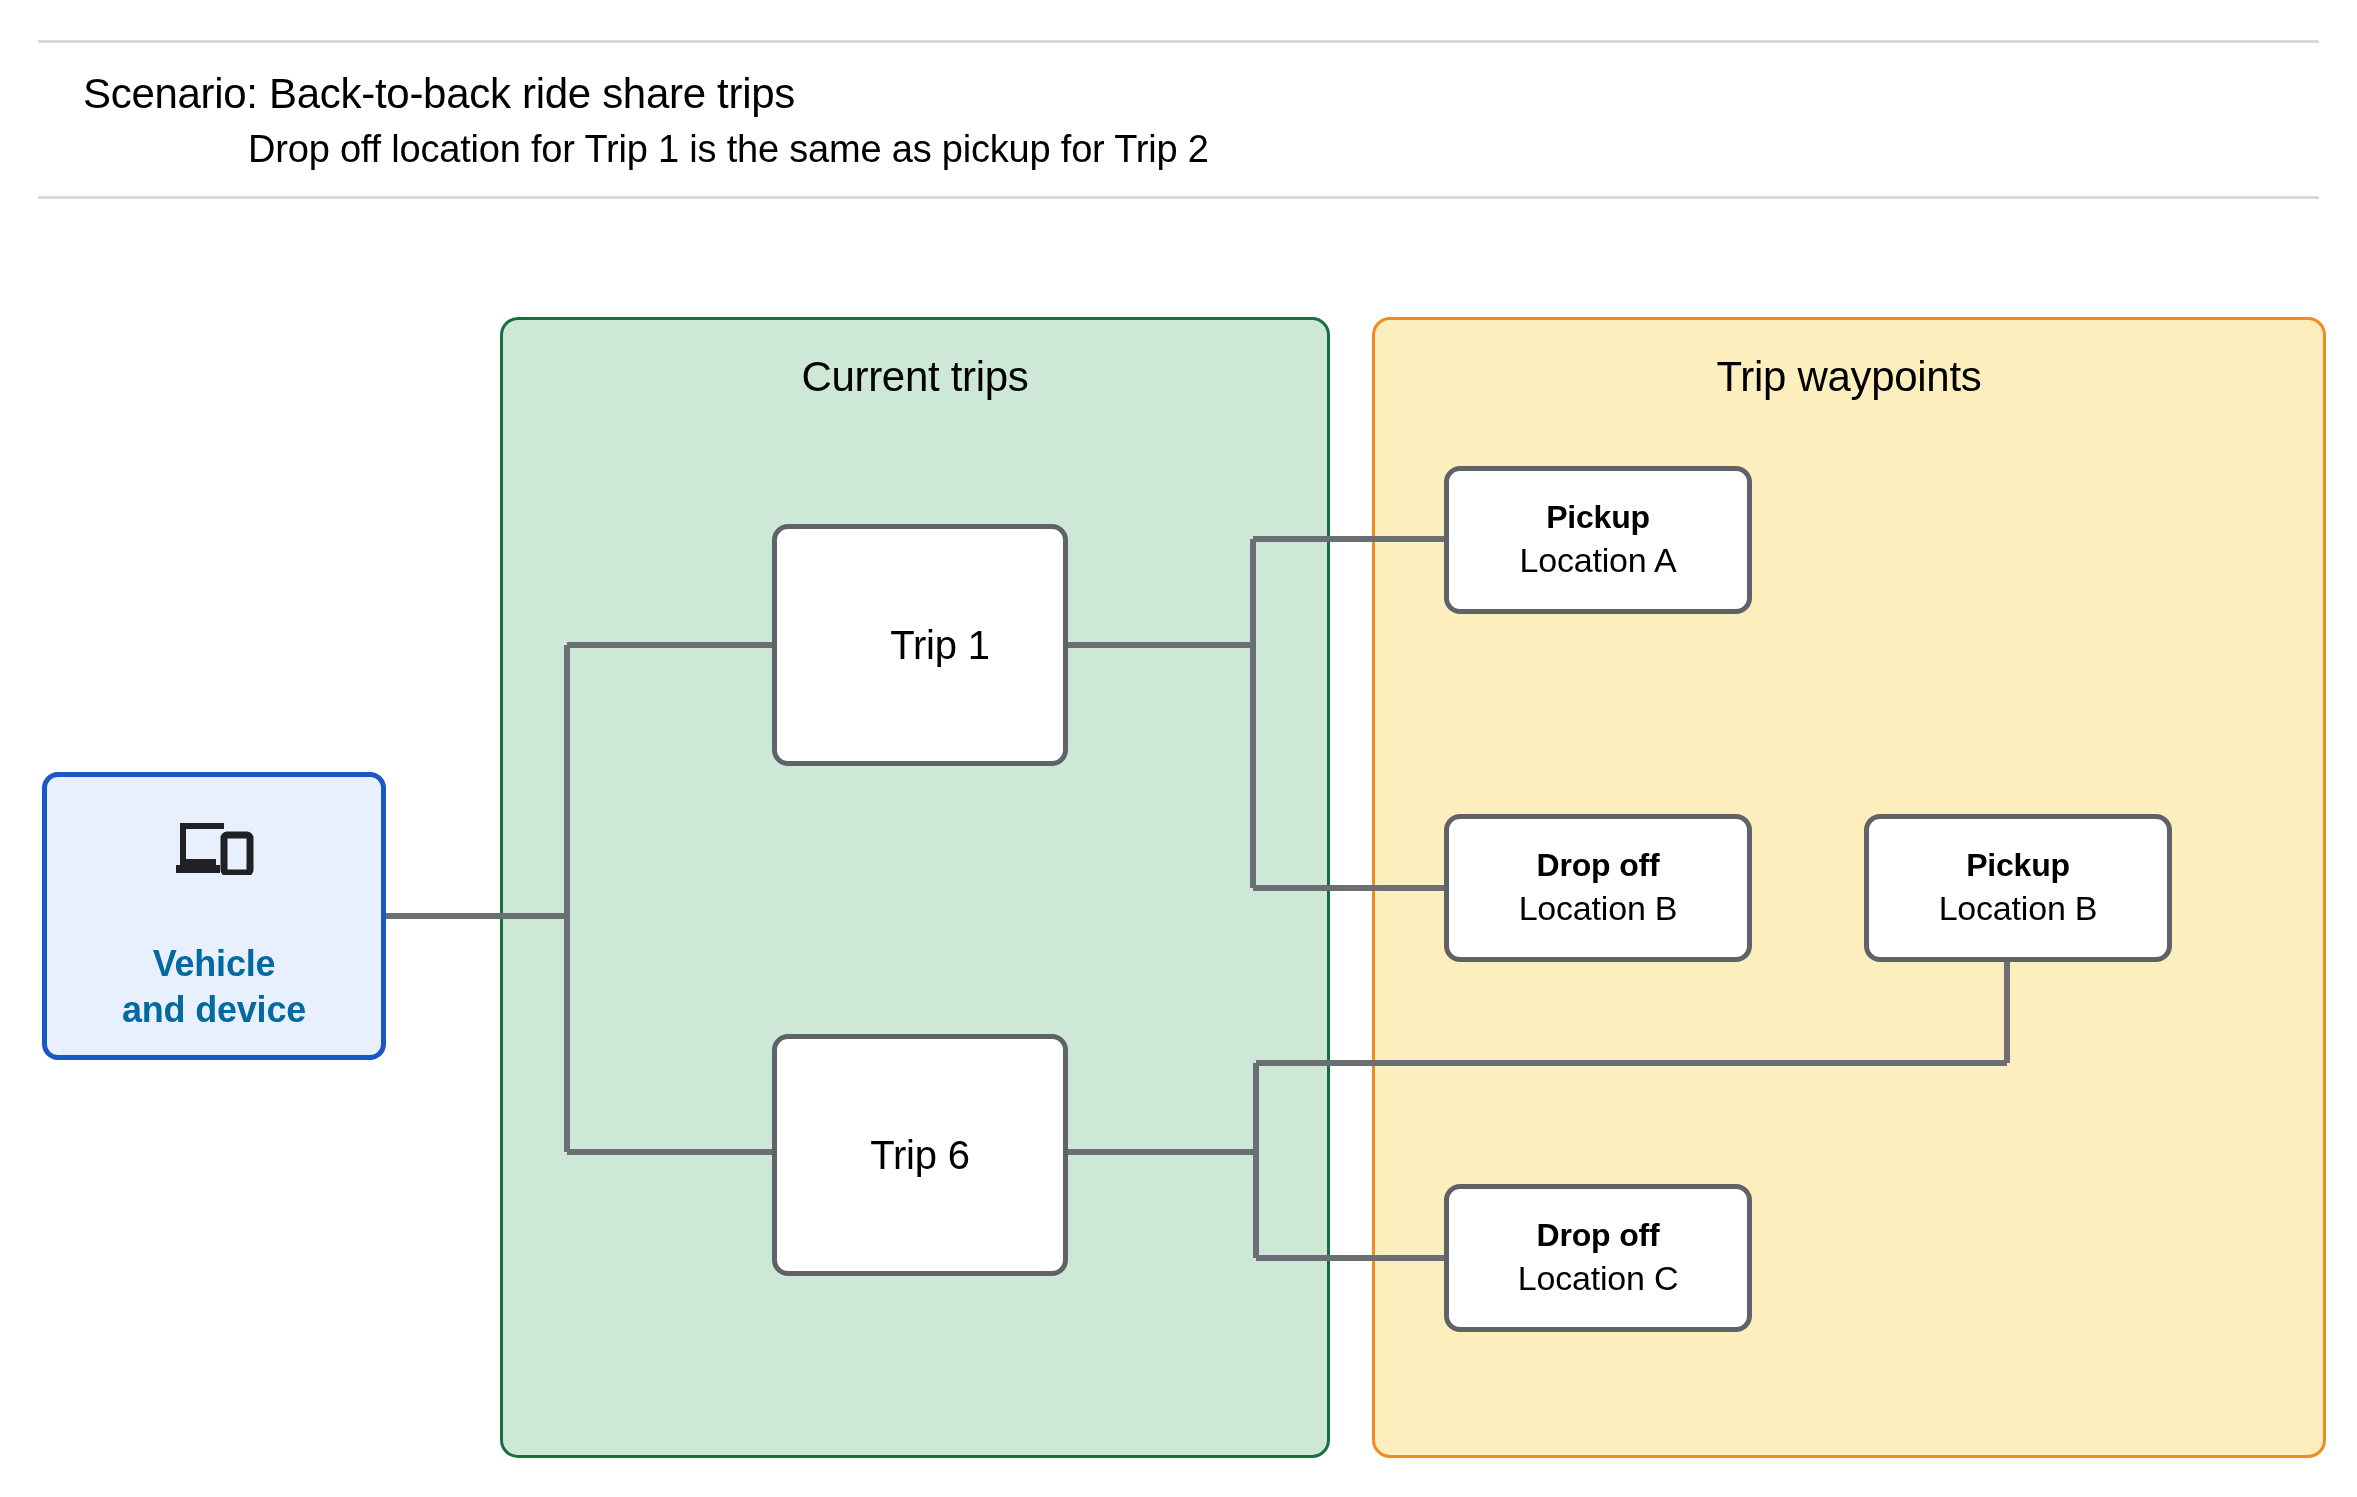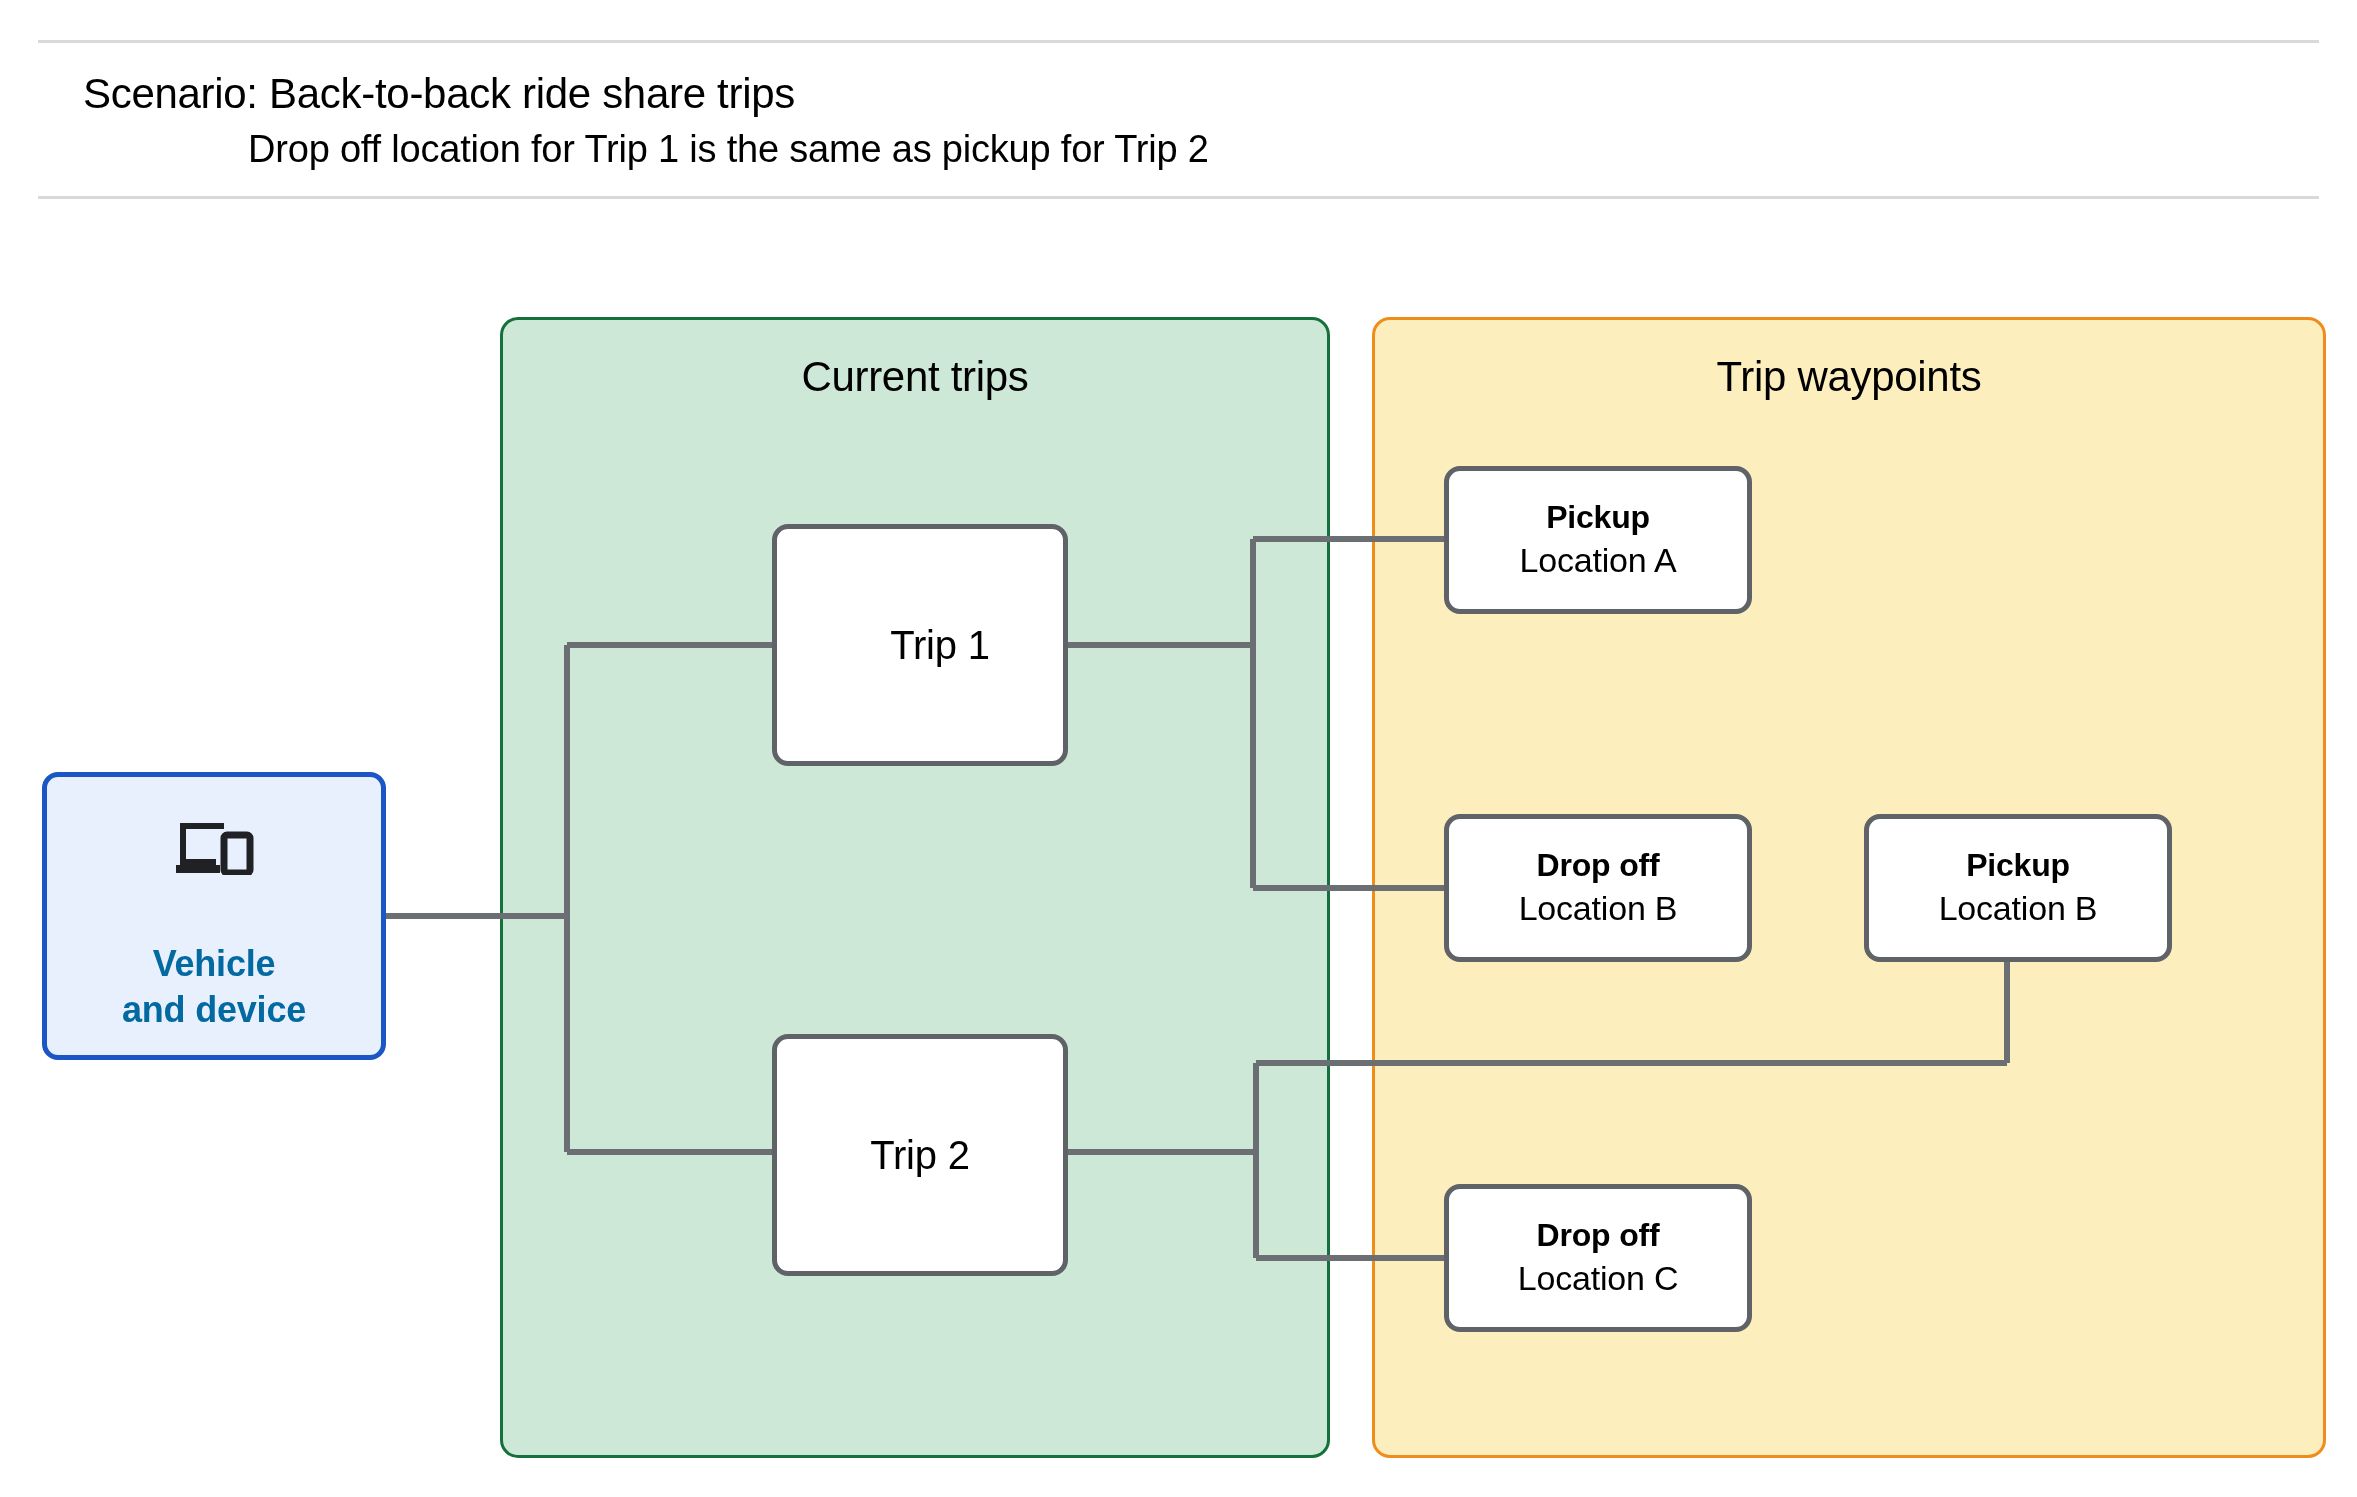--- a/index.html
+++ b/index.html
@@ -213,21 +213,21 @@
     <rect x="50" y="16" width="26" height="38" rx="3" fill="none" stroke="#202124" stroke-width="7"></rect>
   </svg>
   <div id="vehicle-device-label">Vehicle
 and device</div>
 </div>
 
 <div class="node" id="node-trip-1">
   <div class="node-plain-title">Trip 1</div>
 </div>
 <div class="node" id="node-trip-2">
-  <div class="node-plain-title">Trip 2</div>
+  <div class="node-plain-title">Trip 6</div>
 </div>
 
 <div class="node" id="node-pickup-a">
   <div class="node-title">Pickup</div>
   <div class="node-sub">Location A</div>
 </div>
 <div class="node" id="node-dropoff-b">
   <div class="node-title">Drop off</div>
   <div class="node-sub">Location B</div>
 </div>

